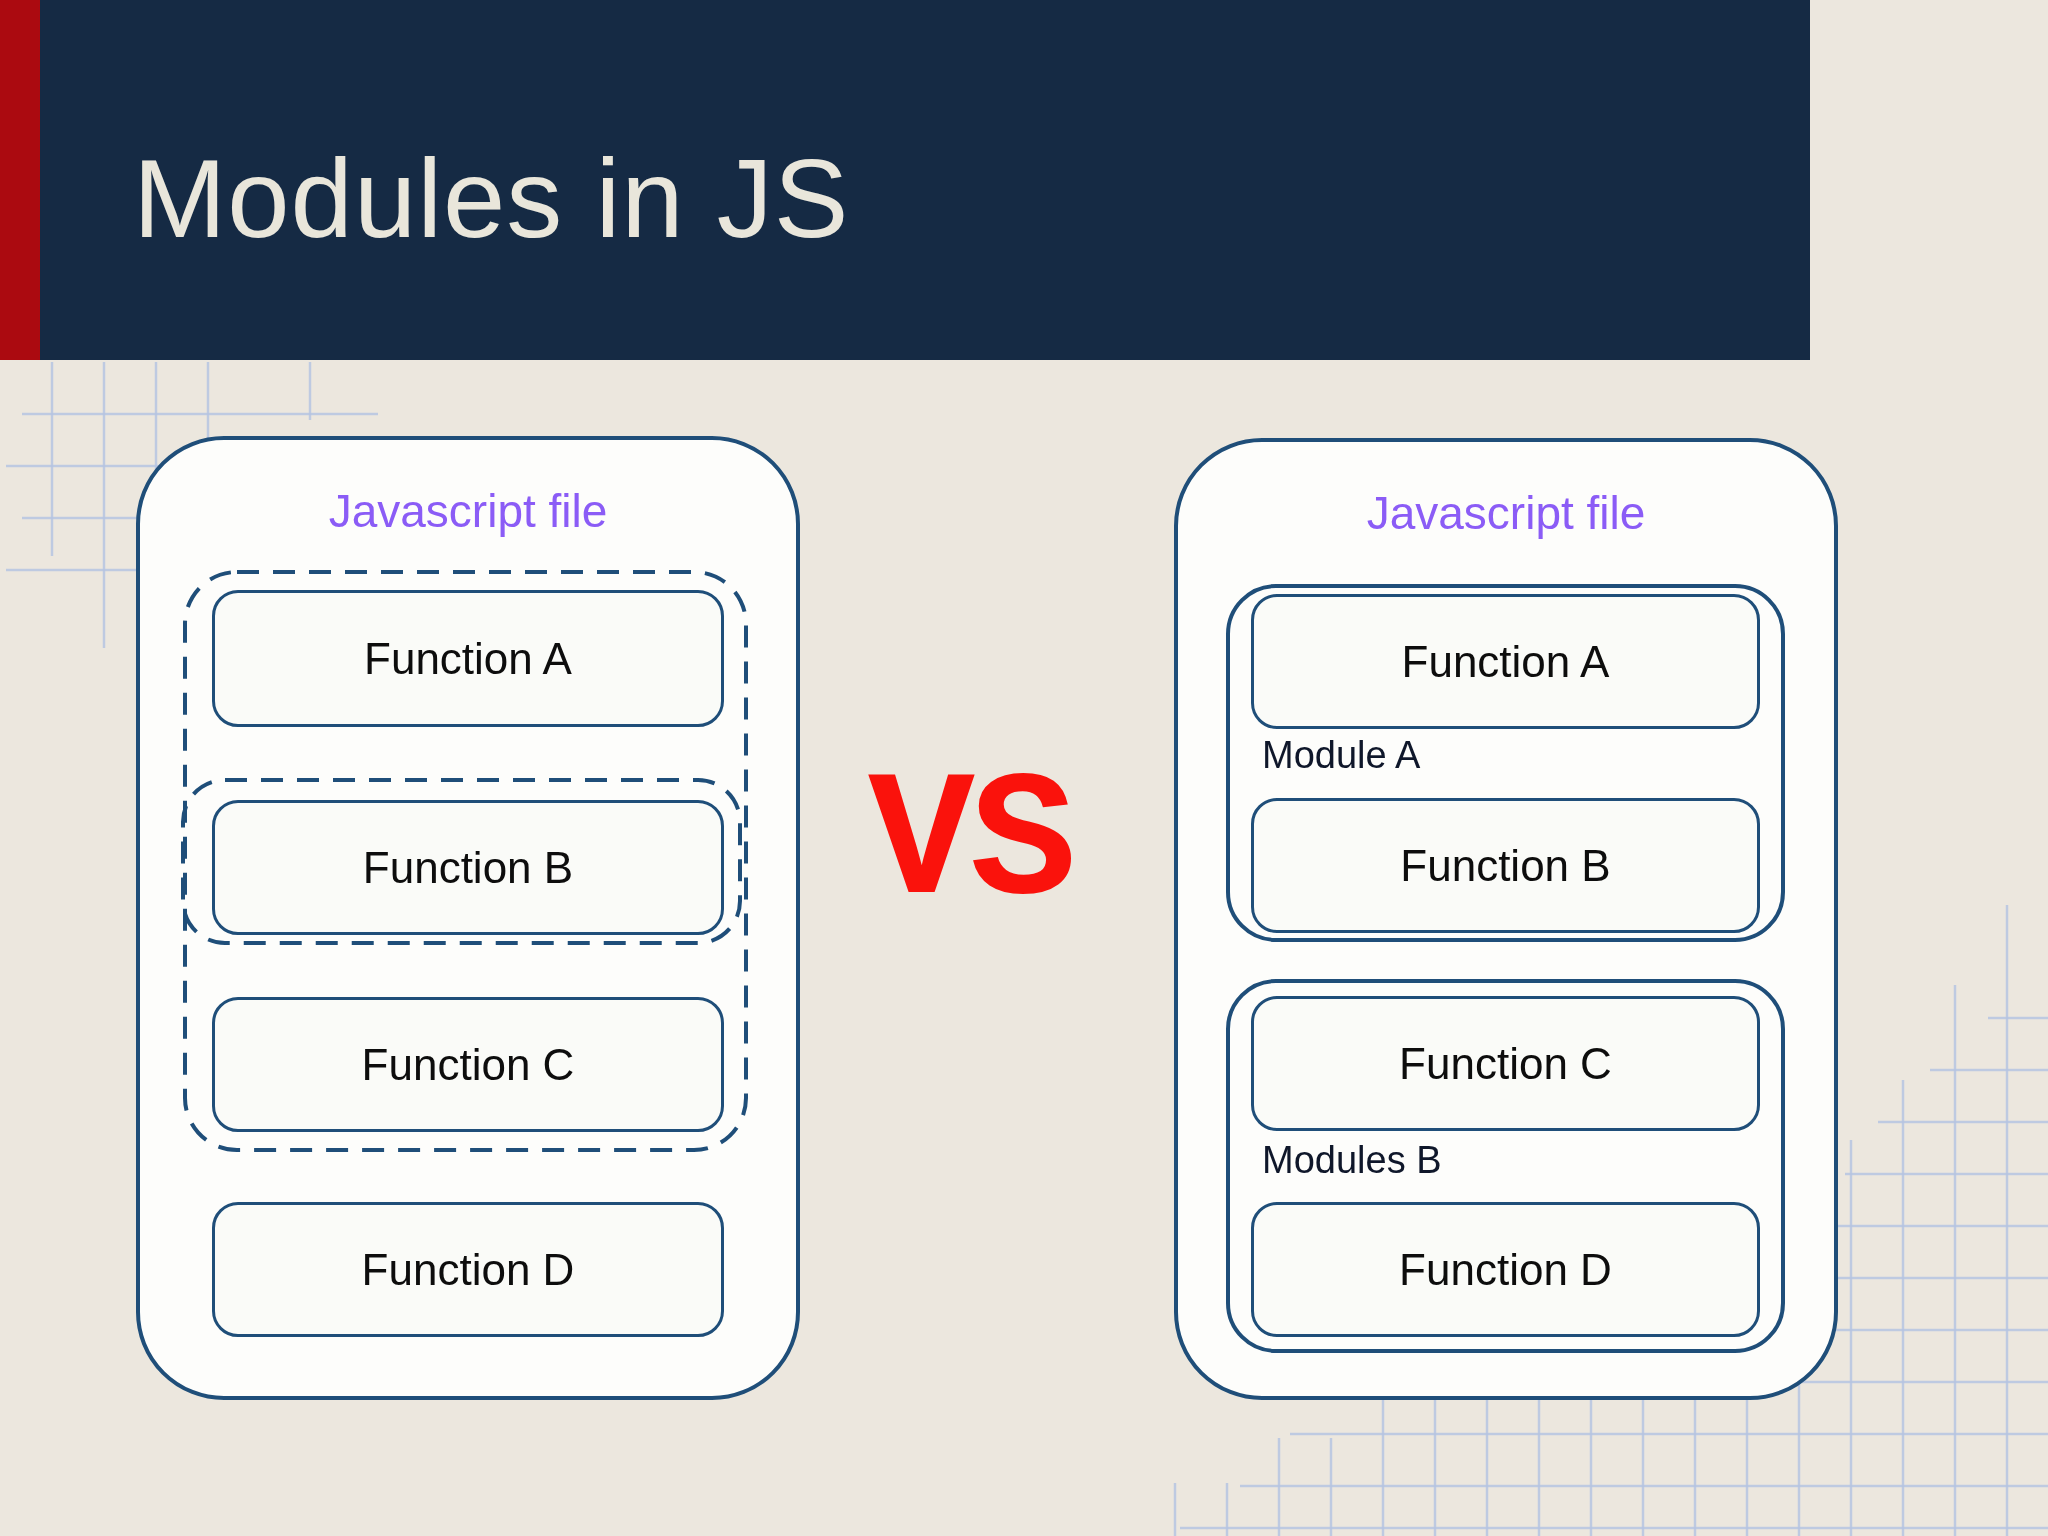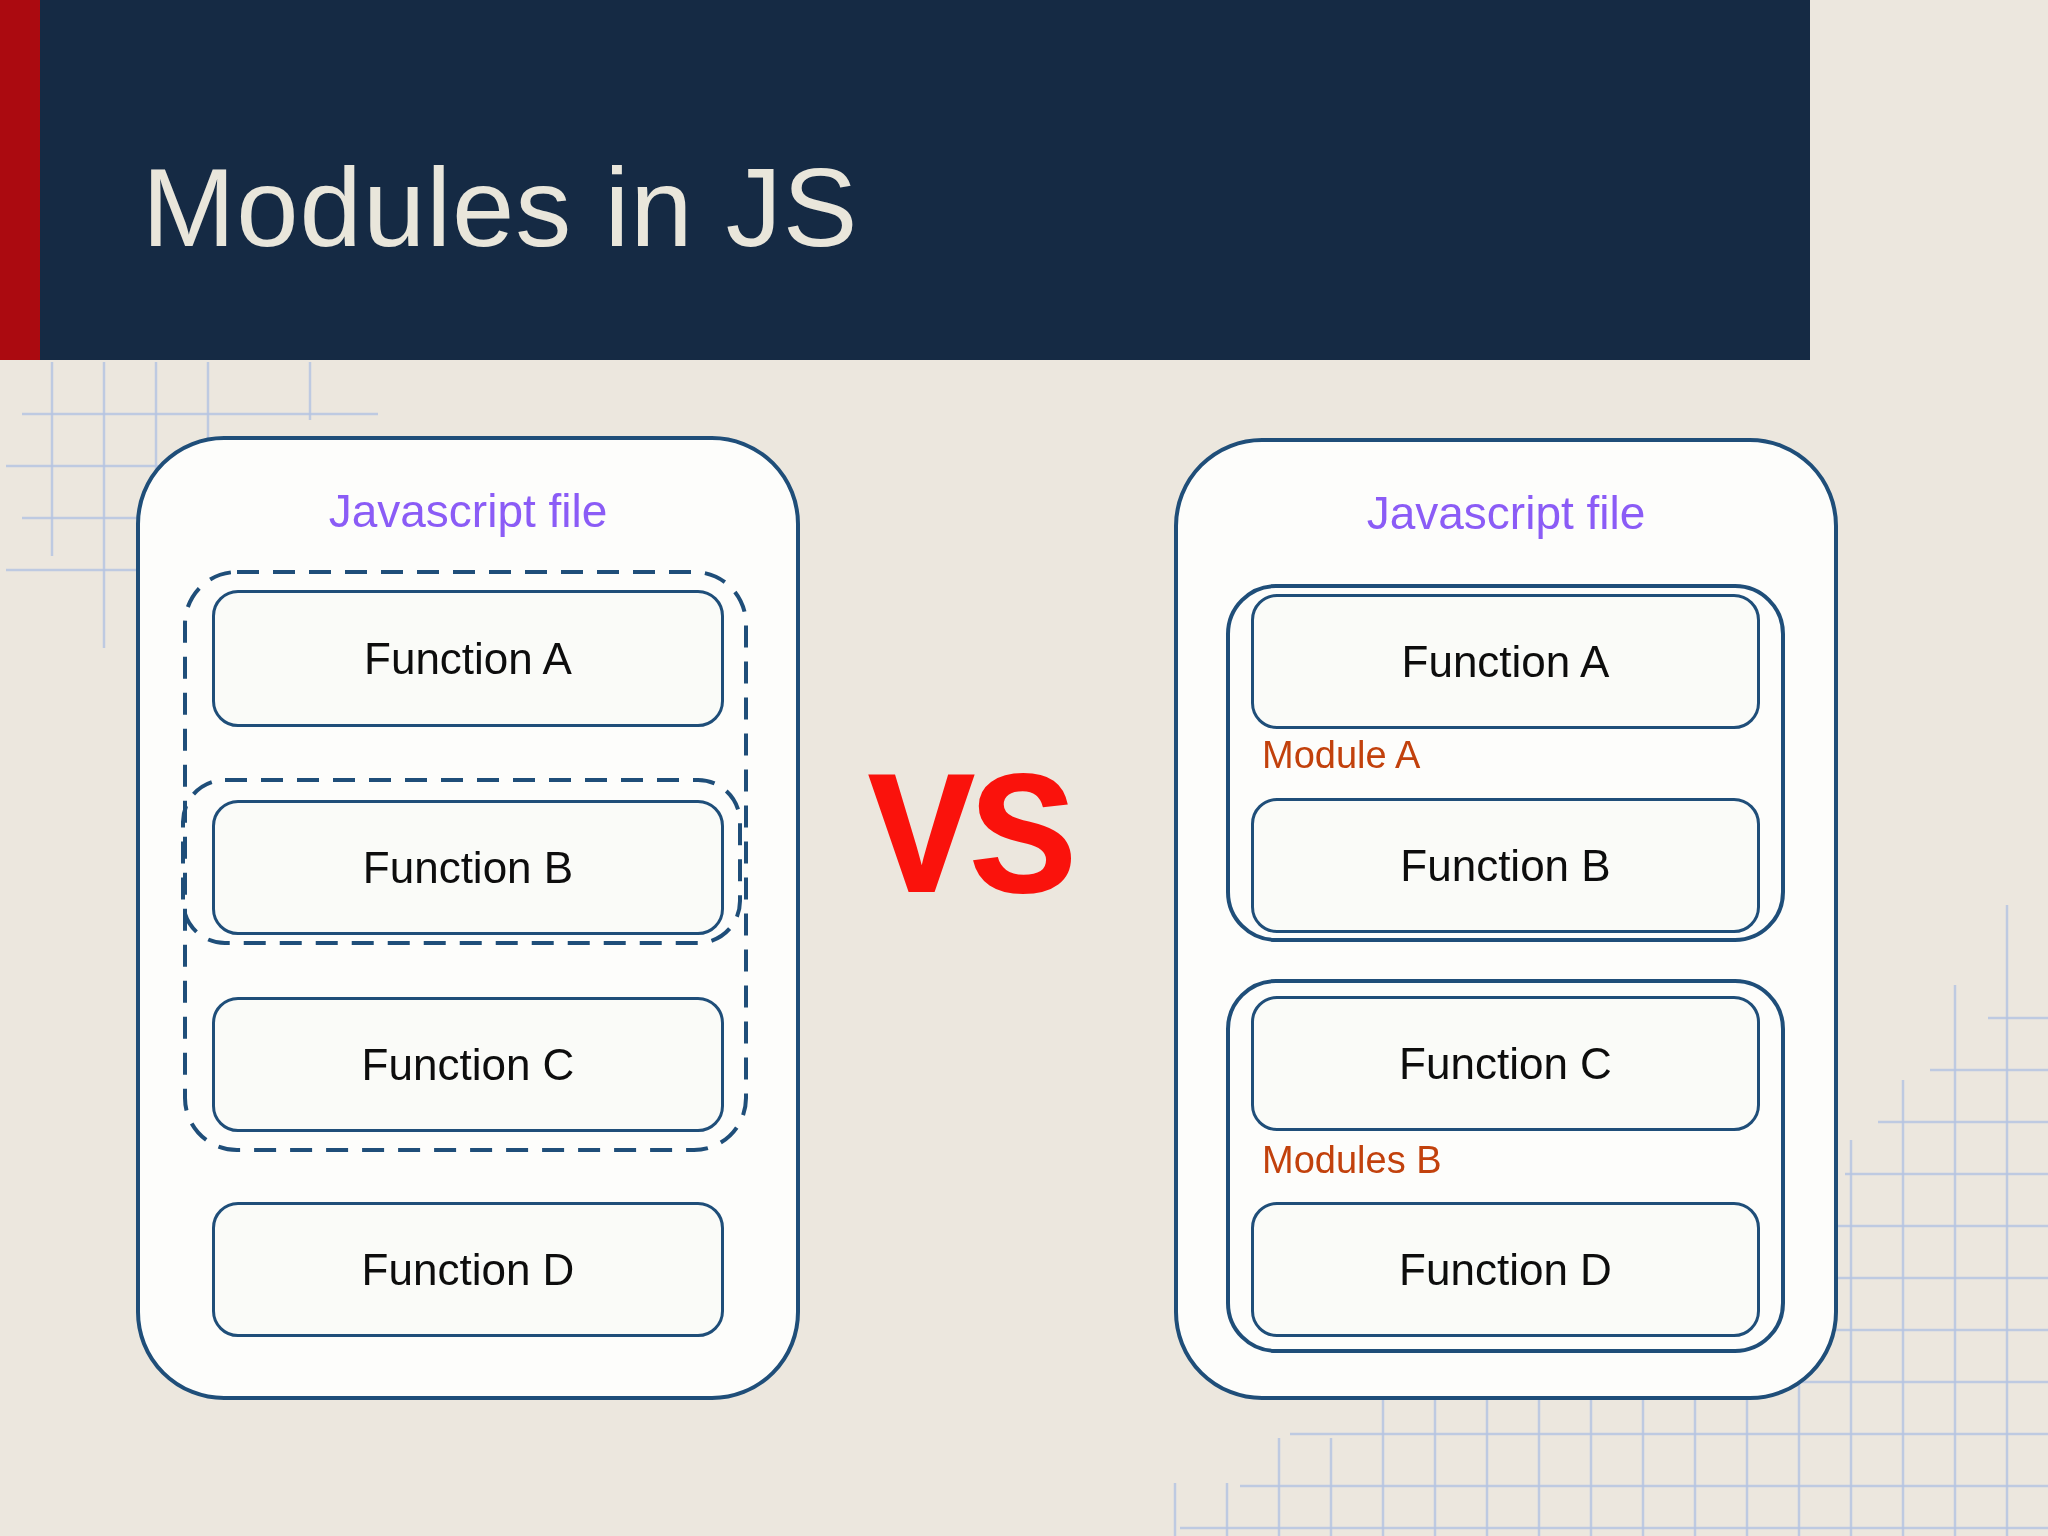--- a/index.html
+++ b/index.html
@@ -6,21 +6,21 @@
   .slide{
     position:relative;width:2048px;height:1536px;overflow:hidden;
     background:#ece7de;font-family:"Liberation Sans",sans-serif;color:#0d0d0d;
   }
   .decor{position:absolute;left:0;top:0;width:2048px;height:1536px;pointer-events:none;}
   .decor line{stroke:#b6c5e2;stroke-width:2.5;opacity:.85;}
 
   .banner{position:absolute;left:0;top:0;width:1810px;height:360px;background:#152a44;}
   .stripe{position:absolute;left:0;top:0;width:40px;height:360px;background:#ab0a10;}
   .slide-title{
-    position:absolute;left:133px;top:140px;margin:9px;
+    position:absolute;left:133px;top:140px;margin:0;
     font-size:112px;font-weight:400;line-height:1.05;letter-spacing:1px;color:#e9e6db;
   }
 
   .file-container{
     position:absolute;top:436px;width:664px;height:964px;
     background:#fdfdfb;border:4px solid #1f4e79;border-radius:88px;box-sizing:border-box;
   }
   .file-container.left{left:136px;}
   .file-container.right{left:1174px;top:438px;height:962px;}
   .file-label{
@@ -47,21 +47,21 @@
     border:4px solid #1f4e79;border-radius:50px;background:transparent;
   }
   .group-a{top:142px;height:358px;}
   .group-b{top:537px;height:374px;}
   .module-group .func-box{left:21px;width:509px;height:135px;}
   .fa-right{top:6px;}
   .fb-right{top:210px;}
   .fc-right{top:13px;}
   .fd-right{top:219px;}
   .module-label{
-    position:absolute;left:32px;font-size:38px;line-height:1.15;color:#c2410c;
+    position:absolute;left:32px;font-size:38px;line-height:1.15;color:#0f172a;
   }
   .label-a{top:146px;}
   .label-b{top:156px;}
 
   .vs{
     position:absolute;left:868px;top:756px;
     font-size:178px;font-weight:700;line-height:1;letter-spacing:-5px;color:#fa120c;font-family:Liberation Mono, monospace;
   }
 </style>
 </head>

